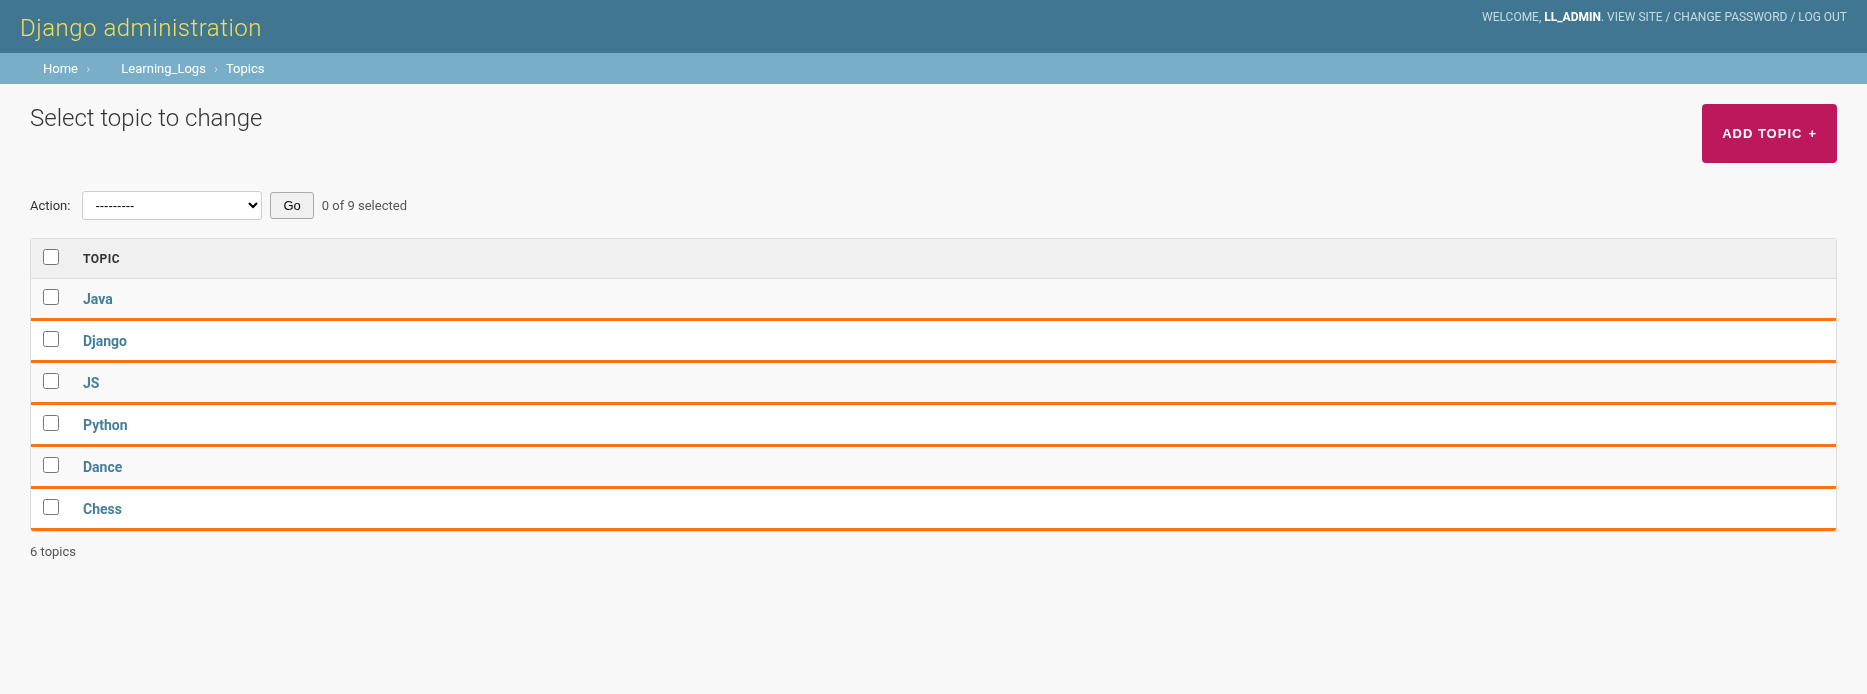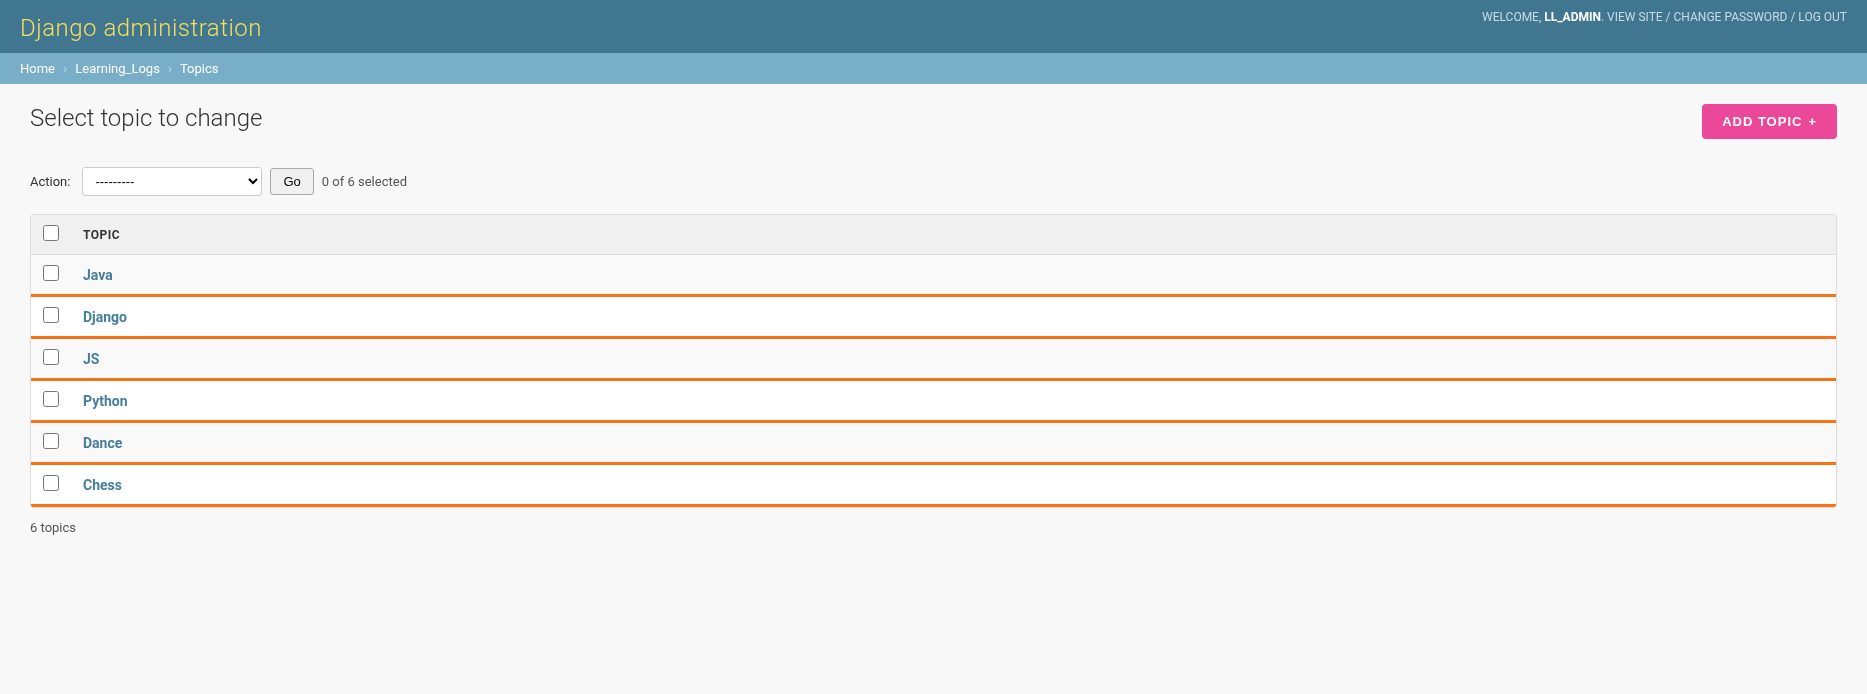--- a/index.html
+++ b/index.html
@@ -33,20 +33,21 @@
     
     #breadcrumbs {
       background: #79aec8;
       padding: 8px 20px;
       font-size: 13px;
       color: #fff;
     }
     #breadcrumbs a {
       color: #fff;
       text-decoration: none;
+      margin-left: 23px;
     }
     #breadcrumbs .divider { margin: 0 5px; color: #c4dce8; }
 
     
     #content {
       padding: 20px 30px;
       max-width: 100%;
     }
 
     
@@ -57,24 +58,24 @@
       margin-bottom: 20px;
     }
     .content-title {
       font-size: 24px;
       font-weight: 300;
       color: #333;
     }
 
     
     .add-button {
-      background: #ec4899;
+      background: #be185d;
       color: #fff;
       border: none;
-      padding: 10px 20px;
+      padding: 22px 20px;
       font-size: 13px;
       font-weight: bold;
       letter-spacing: 1px;
       border-radius: 4px;
       cursor: pointer;
       display: flex;
       align-items: center;
       gap: 6px;
     }
 
@@ -196,21 +197,21 @@
     <button class="add-button">
       <span>ADD TOPIC</span>
       <span>+</span>
     </button>
   </div>
 
   <div class="actions-bar">
     <label>Action:</label>
     <select class="action-select"><option>---------</option></select>
     <button class="go-button">Go</button>
-    <span class="selected-count">0 of 6 selected</span>
+    <span class="selected-count">0 of 9 selected</span>
   </div>
 
   <div class="table-wrapper">
     <table class="results-table">
       <thead>
         <tr>
           <th style="width: 36px;">
             <input type="checkbox" class="row-checkbox" style="">
           </th>
           <th>TOPIC</th>

